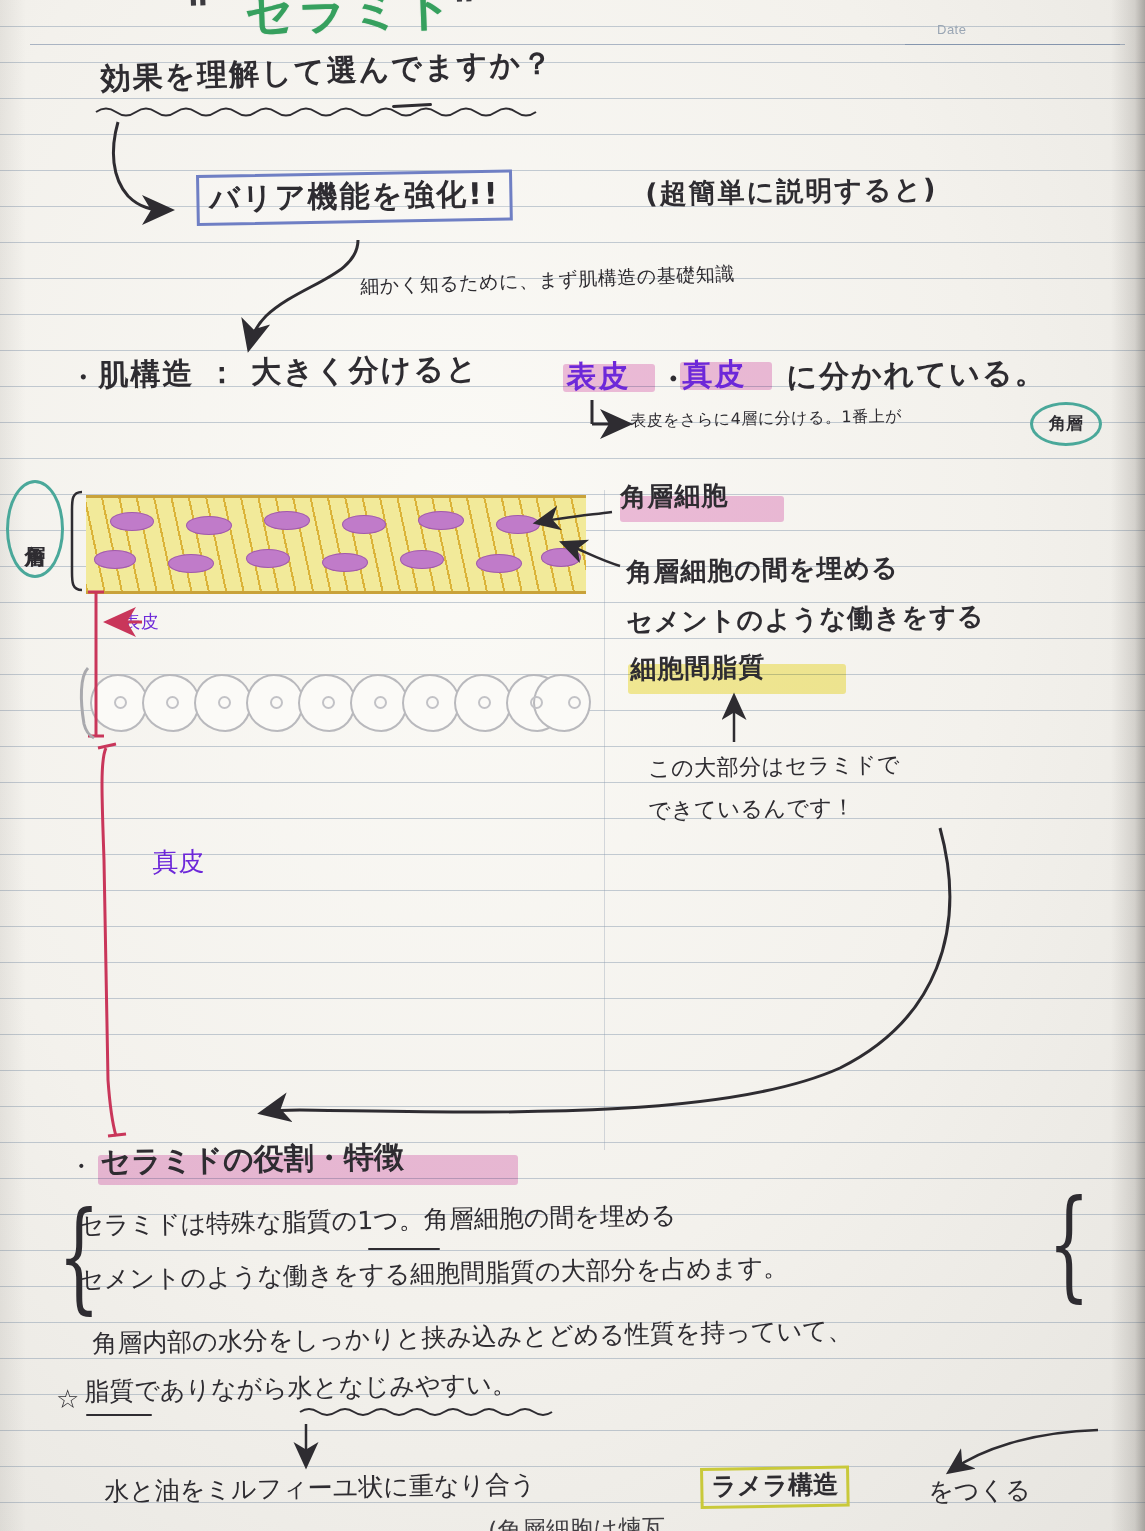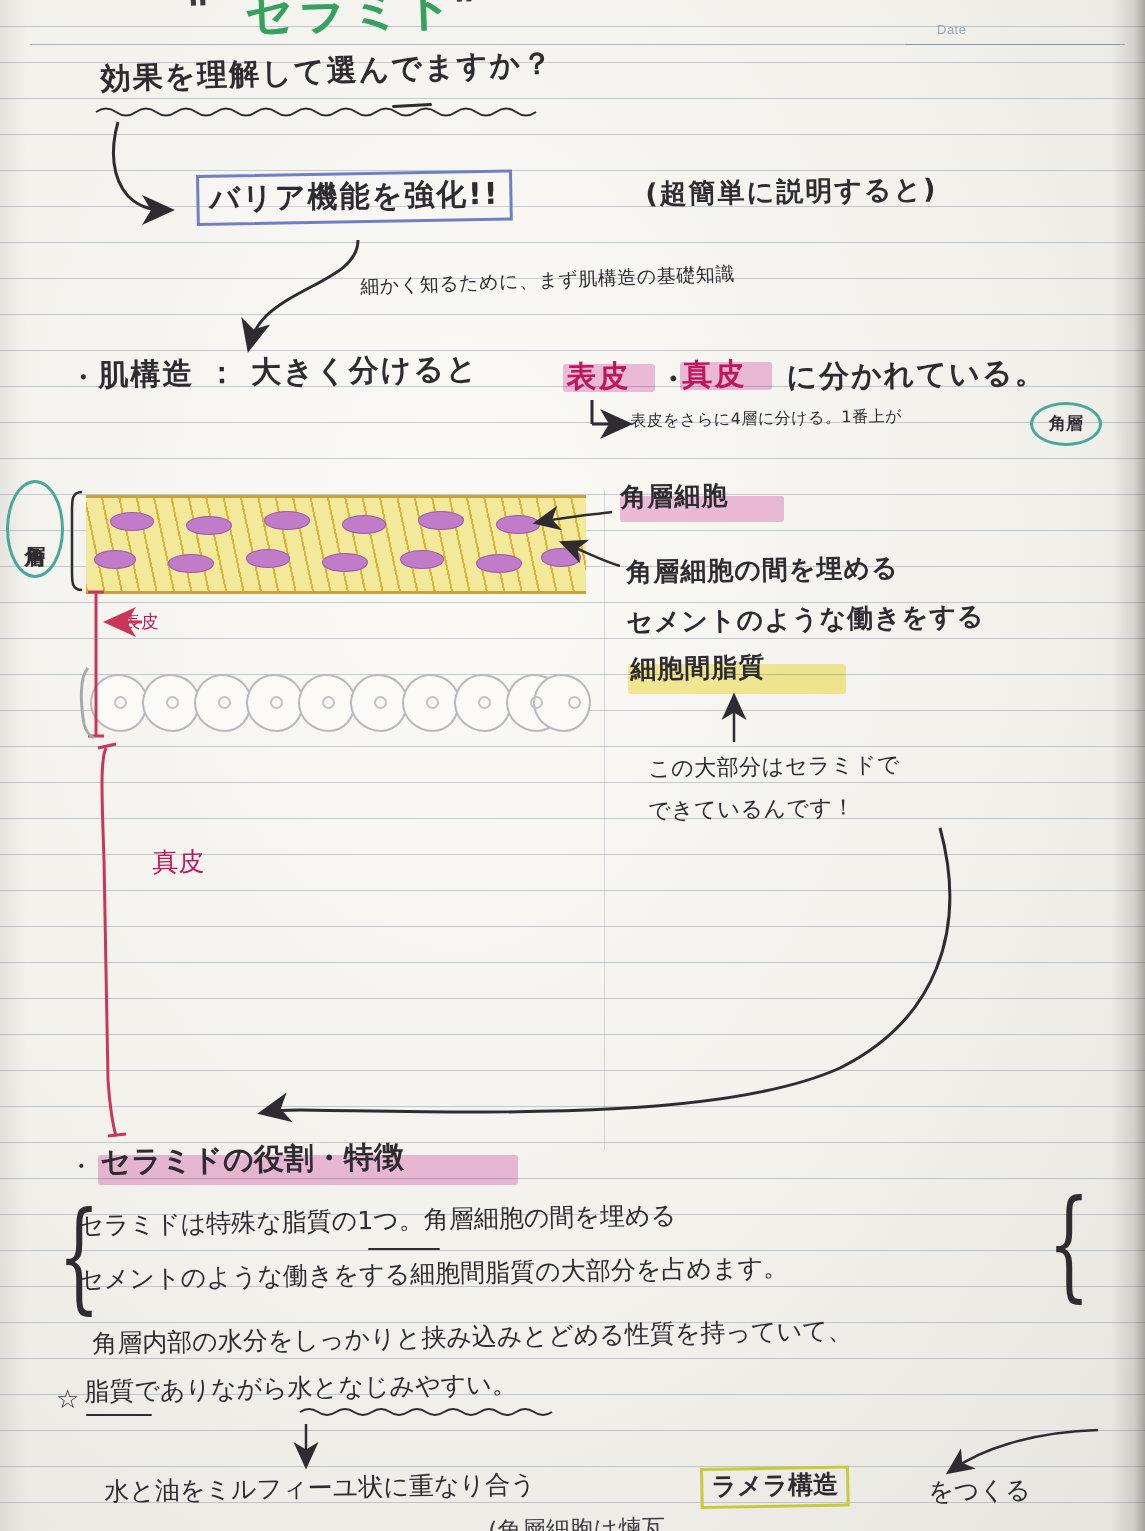--- a/index.html
+++ b/index.html
@@ -74,21 +74,21 @@
 
   
   .hw {
     position: absolute;
     font-family: "DejaVu Sans", sans-serif;
     white-space: nowrap;
     line-height: 1.15;
     transform-origin: left top;
   }
   .ink-black  { color: #2e2c31; }
-  .ink-red    { color: #be185d; }
+  .ink-red    { color: #6d28d9; }
 
   .rot-n2 { transform: rotate(-2deg); }
   .rot-n1 { transform: rotate(-1deg); }
 
   
   .title-green {
     font-size: 48px;
     color: #36a05e;
     font-weight: bold;
     letter-spacing: 4px;

